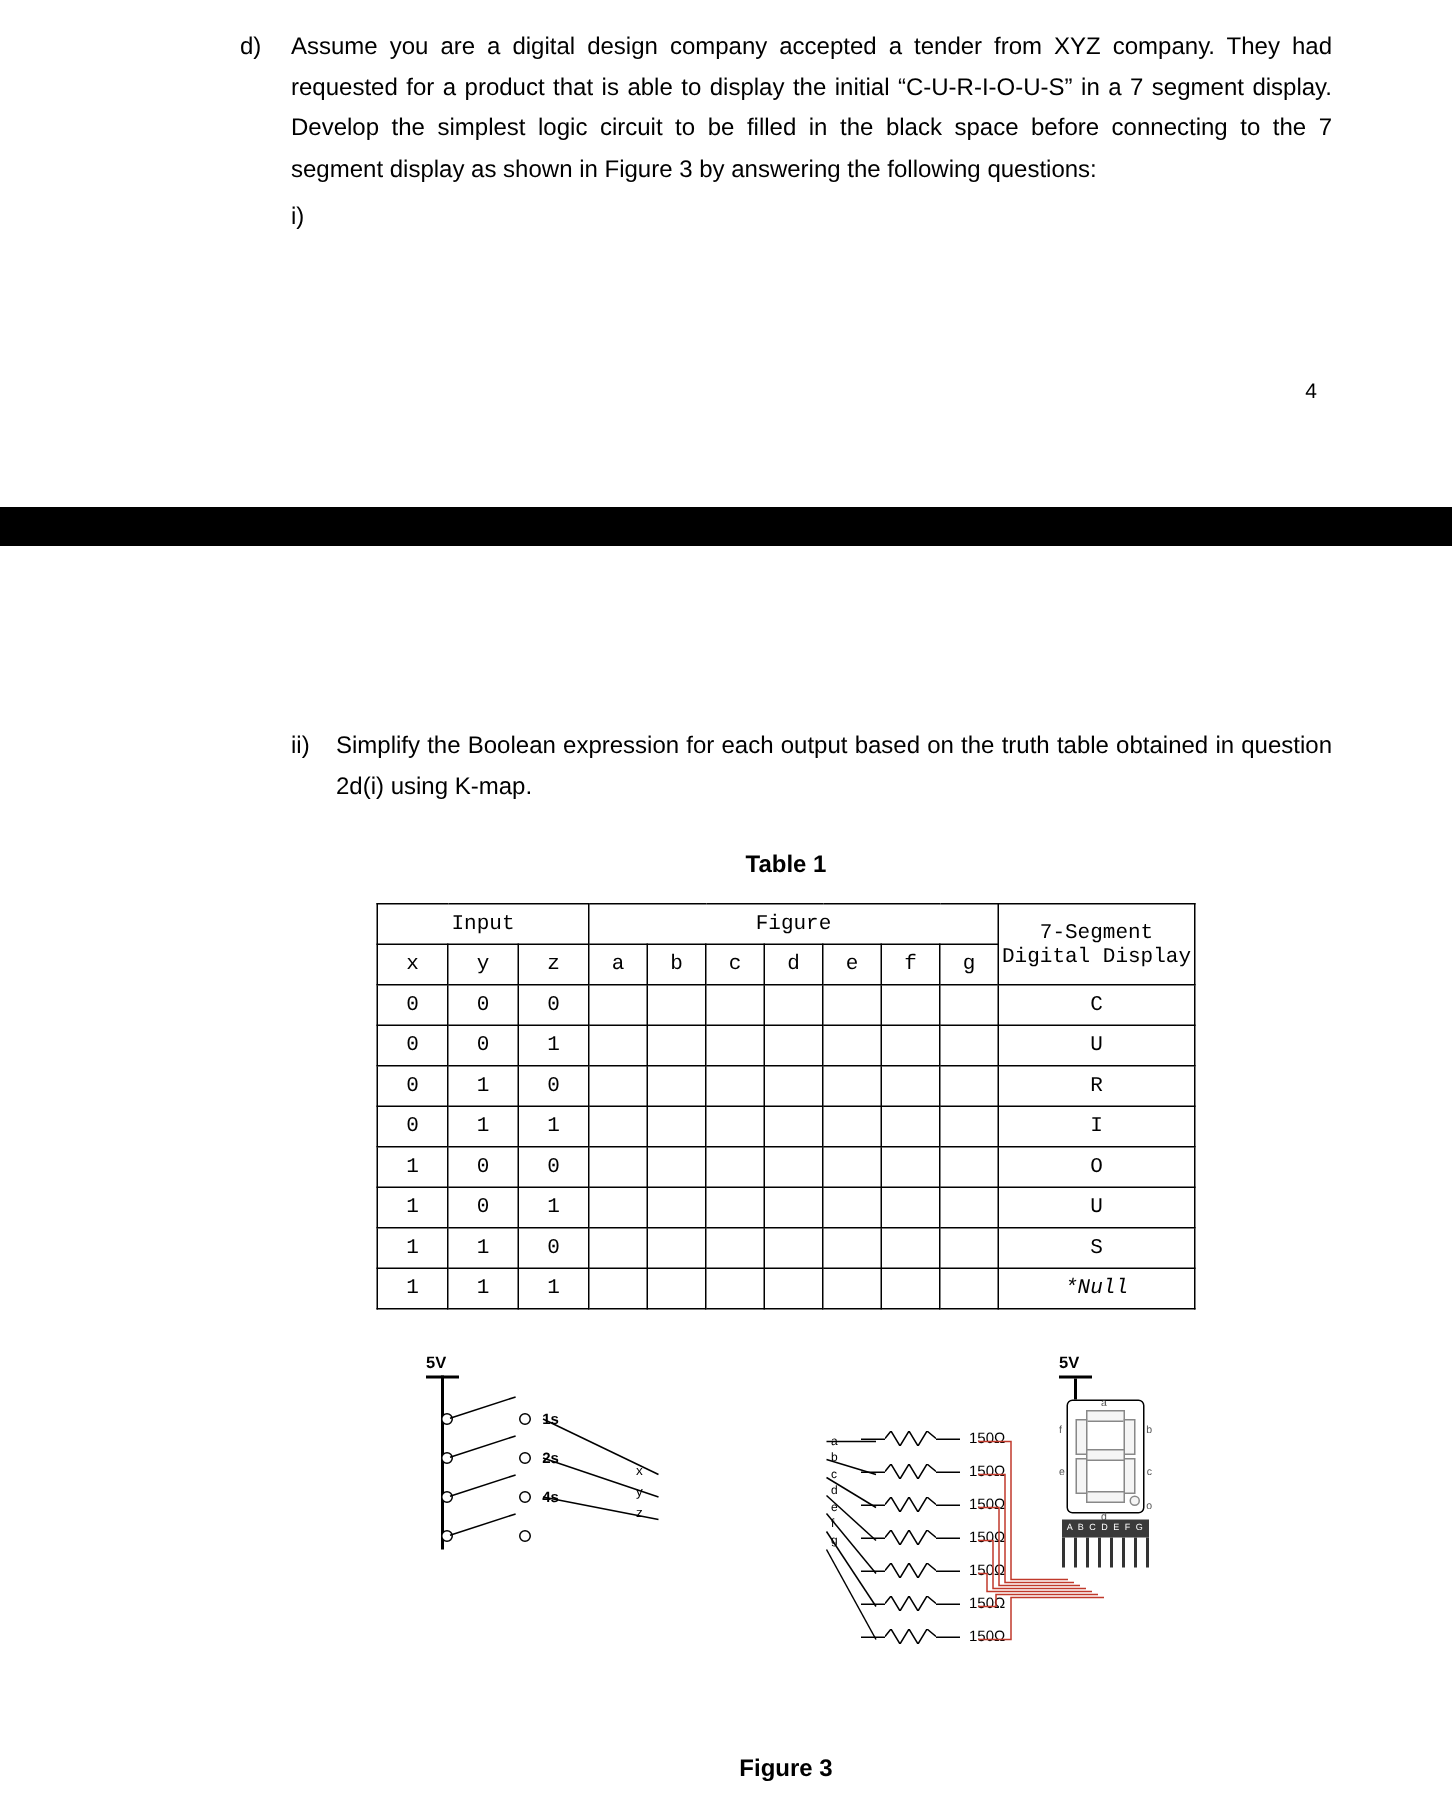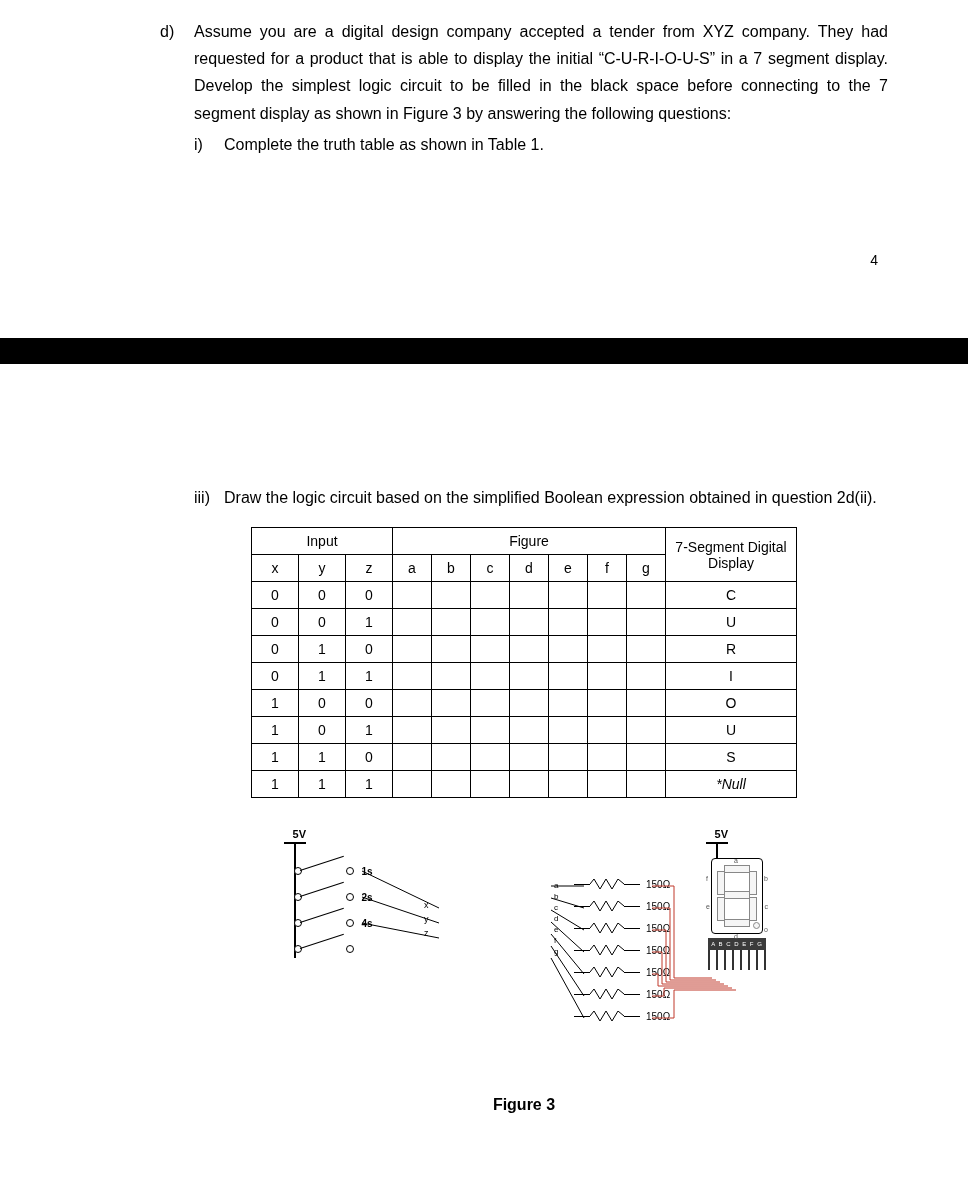--- a/index.html
+++ b/index.html
@@ -58,20 +58,21 @@
   .table-caption {
     text-align: center;
     font-size: 16px;
     font-weight: bold;
     margin: 30px 0 6px 0;
   }
   table.truth {
     border-collapse: collapse;
     margin: 16px auto;
     font-size: 14px;
+    font-family: Liberation Mono, monospace;
   }
   table.truth th, table.truth td {
     border: 1px solid #000;
     padding: 3px 0;
     text-align: center;
     height: 20px;
   }
   table.truth th {
     font-weight: normal;
     background: #fff;
@@ -95,21 +96,21 @@
     margin-top: 8px;
   }
   
   .vcc {
     position: absolute;
     font-size: 11px;
     font-weight: bold;
   }
   .vcc .cap {
     display: block;
-    text-align: right;
+    text-align: left;
     margin-bottom: 2px;
   }
   .vcc .barH {
     width: 22px; height: 2px; background: #000; margin: 0 auto;
   }
   .vcc .stem {
     width: 2px; height: 12px; background: #000; margin: 0 auto;
   }
   .vcc-left  { left: 50px;  top: 0; }
   .vcc-right { left: 472px; top: 0; }
@@ -238,39 +239,39 @@
 <body>
 
 <div class="page page1">
 
   <div class="q-row">
     <div class="q-marker">d)</div>
     <div class="q-body">
       <span>Assume you are a digital design company accepted a tender from XYZ company. They had requested for a product that is able to display the initial “C-U-R-I-O-U-S” in a 7 segment display. Develop the simplest logic circuit to be filled in the black space before connecting to the 7 segment display as shown in Figure 3 by answering the following questions:</span>
       <div class="sub-row" style="margin-top:4px">
         <div class="sub-marker">i)</div>
-        <div>Complete the truth table as shown in Table 1.</div>
       </div>
     </div>
   </div>
 
   <div class="pagenum">4</div>
 </div>
 
 <div class="divider"></div>
 
 <div class="page page2">
 
   <div style="margin-left:34px">
     <div class="sub-row">
-      <div class="sub-marker">iii)</div>
-      <div style="flex:1">Draw the logic circuit based on the simplified Boolean expression obtained in question 2d(ii).</div>
+      <div class="sub-marker">ii)</div>
+      <div style="flex:1">Simplify the Boolean expression for each output based on the truth table obtained in question 2d(i) using K-map.</div>
     </div>
   </div>
 
+  <div class="table-caption">Table 1</div>
 
   <table class="truth">
     <thead>
       <tr>
         <th colspan="3">Input</th>
         <th colspan="7">Figure</th>
         <th rowspan="2" class="col-disp">7-Segment Digital Display</th>
       </tr>
       <tr>
         <th class="col-in">x</th>

